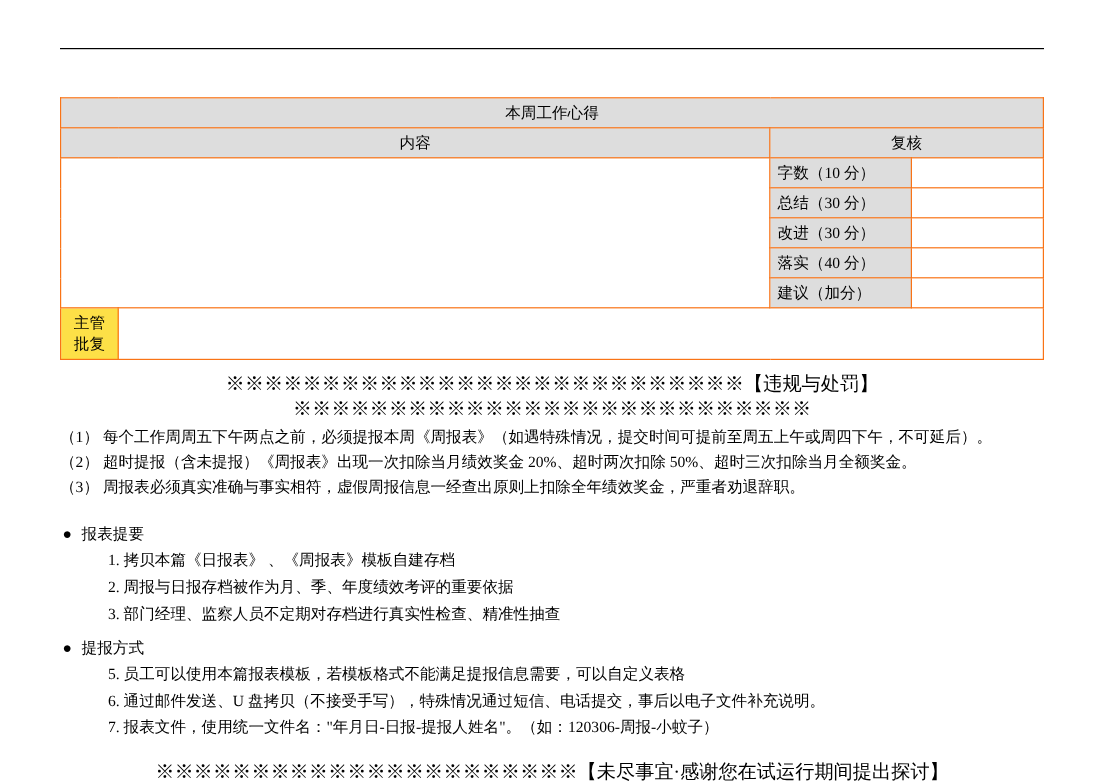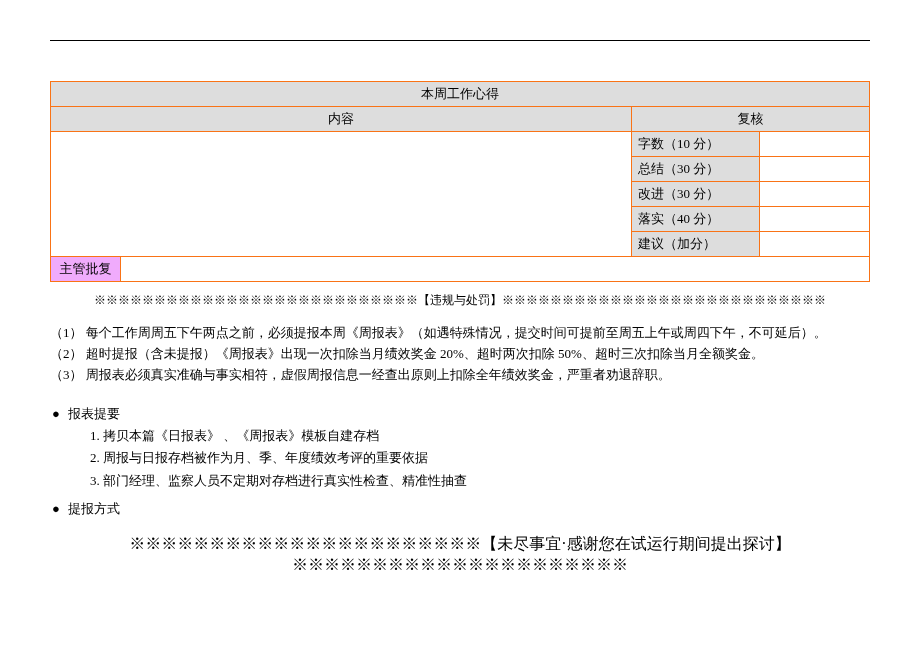--- a/index.html
+++ b/index.html
@@ -43,44 +43,44 @@
       font-family: Liberation Mono, monospace;
     }
     .hdr-review {
       background: #ddd;
       text-align: center;
       font-weight: bold;
     }
     .score-label {
       background: #ddd;
       text-align: left;
-      width: 128px;
+      width: 118px;
       white-space: nowrap;
     }
     .score-val {
       background: #fff;
       width: 110px;
     }
     .content-cell {
       background: #fff;
     }
     .reply-label {
-      background: #f0abfc;
+      background: #fde047;
       text-align: center;
       font-weight: bold;
-      width: 70px;
+      width: 48px;
     }
     .reply-cell {
       background: #fff;
     }
     .divider-line {
       text-align: center;
-      margin: 6px 0 14px 0;
+      margin: 6px 0 2px 0;
       letter-spacing: 0;
-      font-size: 12px;
+      font-size: 16px;
     }
     .rules-list {
       margin-bottom: 20px;
     }
     .rules-list div {
       line-height: 1.6;
     }
     .bullet-section {
       margin-bottom: 8px;
     }
@@ -172,16 +172,21 @@
       <div>2.  周报与日报存档被作为月、季、年度绩效考评的重要依据</div>
       <div>3.  部门经理、监察人员不定期对存档进行真实性检查、精准性抽查</div>
     </div>
   </div>
 
   <div class="bullet-section">
     <div class="bullet-header">
       <span class="bullet-dot">●</span>
       <span class="bullet-title">提报方式</span>
     </div>
+    <div class="num-list">
+      <div>5.  员工可以使用本篇报表模板，若模板格式不能满足提报信息需要，可以自定义表格</div>
+      <div>6.  通过邮件发送、U 盘拷贝（不接受手写），特殊情况通过短信、电话提交，事后以电子文件补充说明。</div>
+      <div>7.  报表文件，使用统一文件名："年月日-日报-提报人姓名"。（如：120306-周报-小蚊子）</div>
+    </div>
   </div>
 
   <div class="closing-divider">※※※※※※※※※※※※※※※※※※※※※※【未尽事宜·感谢您在试运行期间提出探讨】※※※※※※※※※※※※※※※※※※※※※</div>
 </div>
 
 </body></html>

